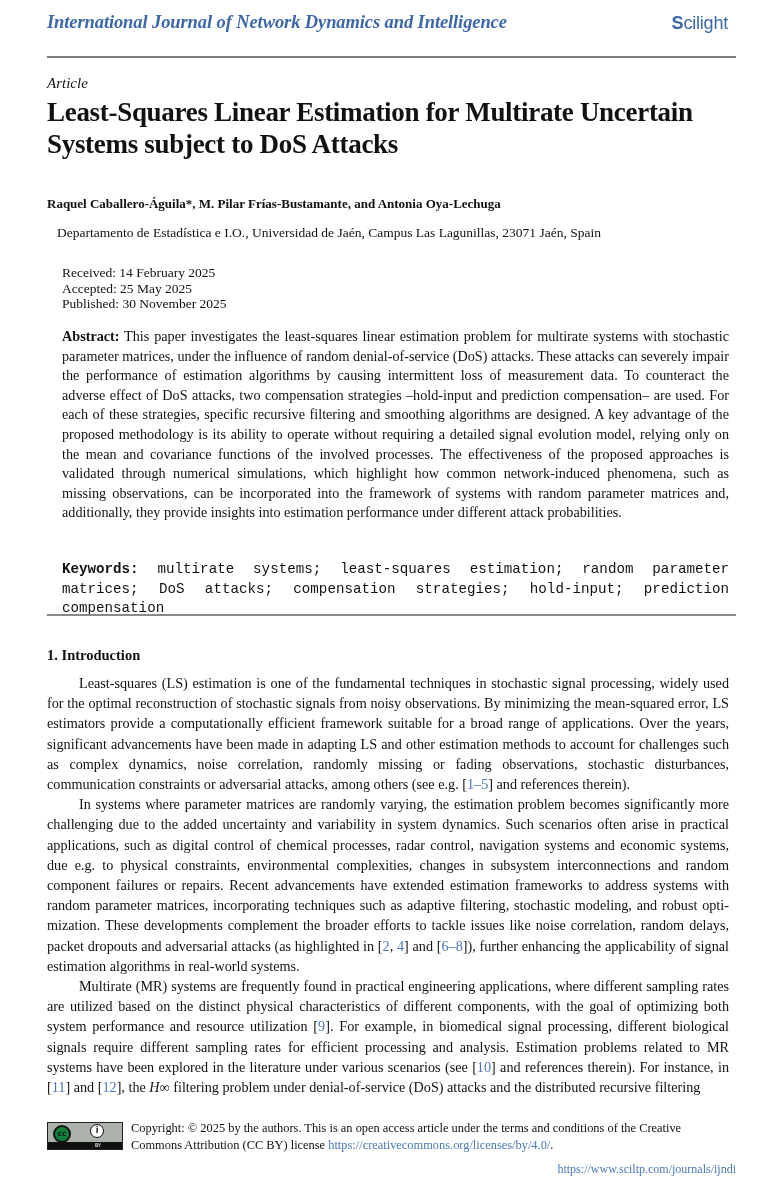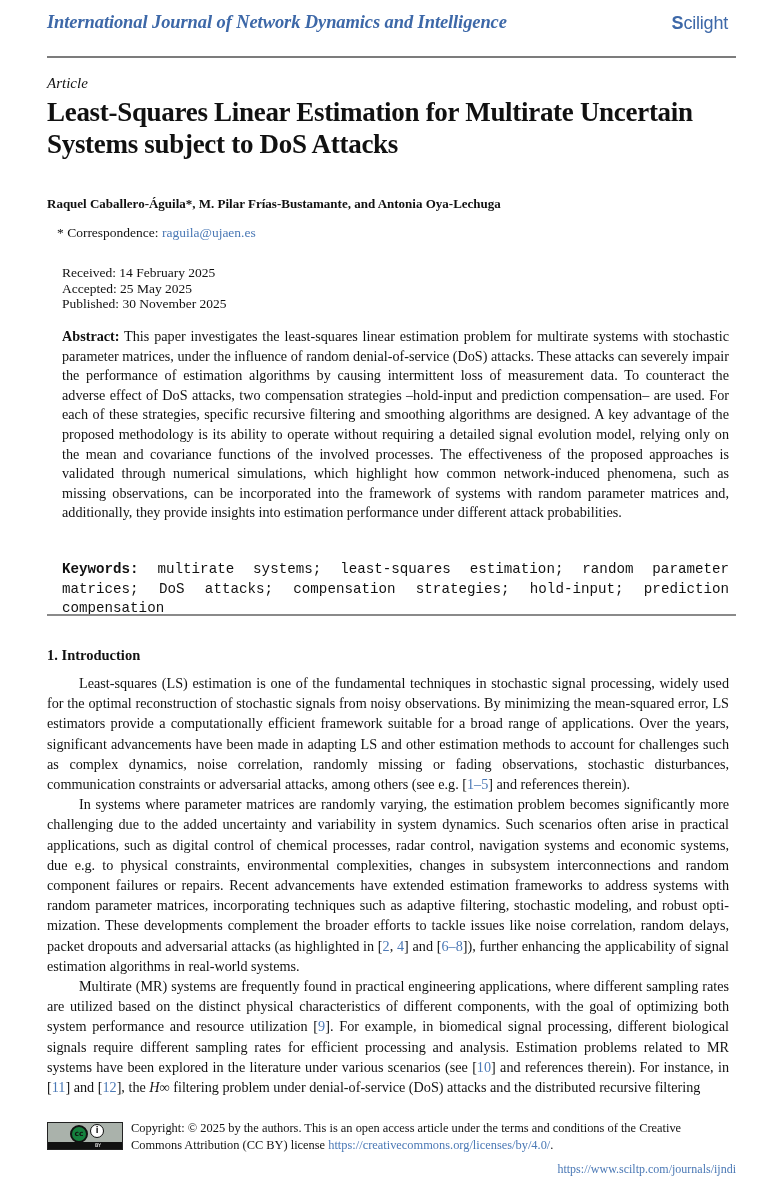--- a/index.html
+++ b/index.html
@@ -43,21 +43,21 @@
       font-size: 14.2px; line-height: 20.2px; text-align: justify;
     }
     .body-text p { margin: 0; text-indent: 32px; }
     .ref { color: #4a78b5; }
     .cc-badge {
       position: absolute; left: 47px; top: 1122px; width: 76px; height: 28px;
       background: #aab2ab; border: 1px solid #222; box-sizing: border-box;
     }
     .cc-badge .bar { position: absolute; left: 0; right: 0; bottom: 0; height: 7px; background: #111; }
     .cc-badge .cc {
-      position: absolute; left: 22px; top: 2px; width: 18px; height: 18px; border-radius: 50%;
+      position: absolute; left: 5px; top: 2px; width: 18px; height: 18px; border-radius: 50%;
       background: #15803d; border: 2px solid #111; box-sizing: border-box;
       font-family: "DejaVu Sans", sans-serif; font-weight: bold; font-size: 7.5px; line-height: 14px; text-align: center;
     }
     .cc-badge .by {
       position: absolute; left: 42px; top: 1px; width: 14px; height: 14px; border-radius: 50%;
       background: #fff; border: 1.5px solid #111; box-sizing: border-box;
       font-family: "DejaVu Sans", sans-serif; font-weight: bold; font-size: 8px; line-height: 11px; text-align: center;
     }
     .cc-badge .by-label {
       position: absolute; left: 42px; bottom: 0px; width: 16px; color: #fff;
@@ -71,21 +71,21 @@
 
 <div class="journal">International Journal of Network Dynamics and Intelligence</div>
 <div class="logo"><span class="s">S</span><span>cilight</span></div>
 <div class="rule-top"></div>
 
 <div class="article-type">Article</div>
 <div class="title">Least-Squares Linear Estimation for Multirate Uncertain Systems subject to DoS Attacks</div>
 <div class="authors">Raquel Caballero-Águila*, M. Pilar Frías-Bustamante, and Antonia Oya-Lechuga</div>
 
 <div class="affil">
-  <div><span>* Correspondence: </span><a>raguila@ujaen.es</a></div>
+  <div>Departamento de Estadística e I.O., Universidad de Jaén, Campus Las Lagunillas, 23071 Jaén, Spain</div>
 </div>
 
 <div class="dates">
   <div>Received: 14 February 2025</div>
   <div>Accepted: 25 May 2025</div>
   <div>Published: 30 November 2025</div>
 </div>
 
 <div class="abstract"><b>Abstract:</b><span> This paper investigates the least-squares linear estimation problem for multirate systems with stochastic parameter matrices, under the influence of random denial-of-service (DoS) attacks. These attacks can severely impair the performance of estimation algorithms by causing intermittent loss of mea­surement data. To counteract the adverse effect of DoS attacks, two compensation strategies –hold-input and prediction compensation– are used. For each of these strategies, specific recursive filtering and smoothing algorithms are designed. A key advantage of the proposed methodology is its ability to oper­ate without requiring a detailed signal evolution model, relying only on the mean and covariance func­tions of the involved processes. The effectiveness of the proposed approaches is validated through numerical simulations, which highlight how common network-induced phenomena, such as missing observations, can be incorporated into the framework of systems with random parameter matrices and, additionally, they provide insights into estimation performance under different attack probabilities.</span></div>
 

